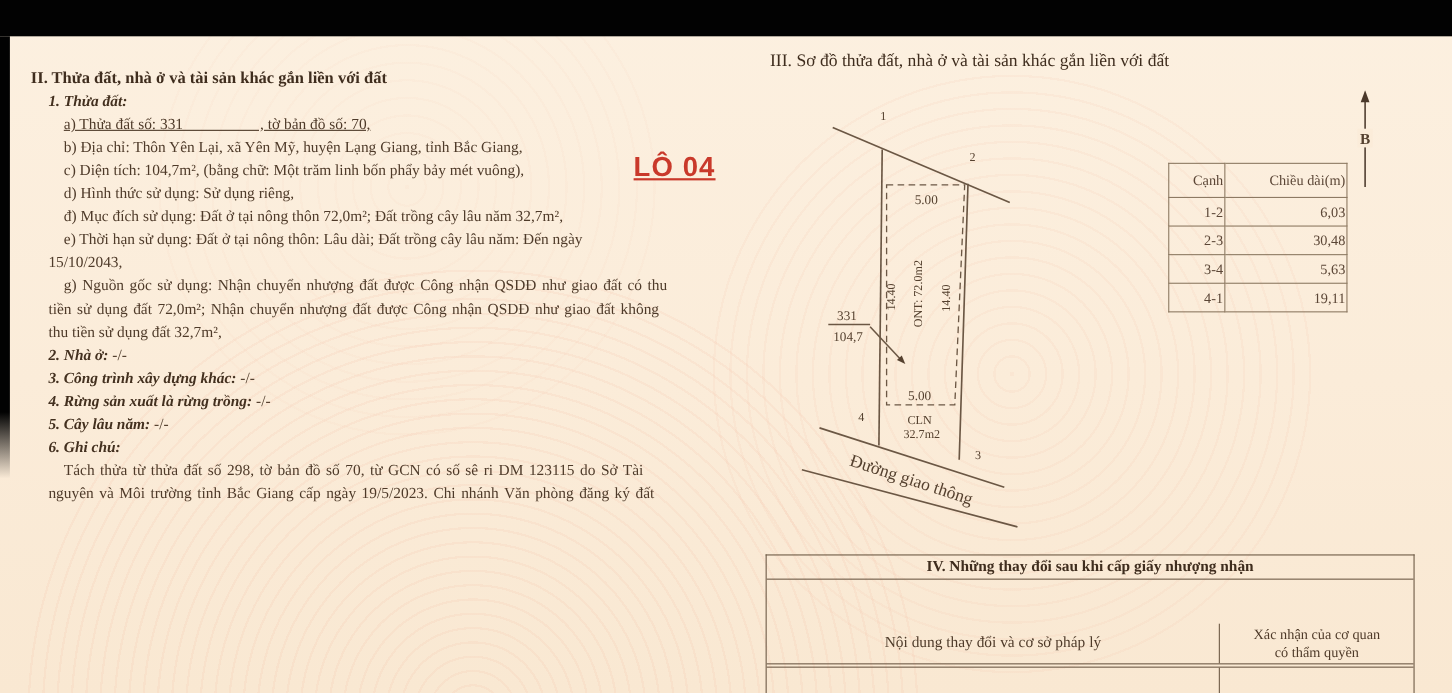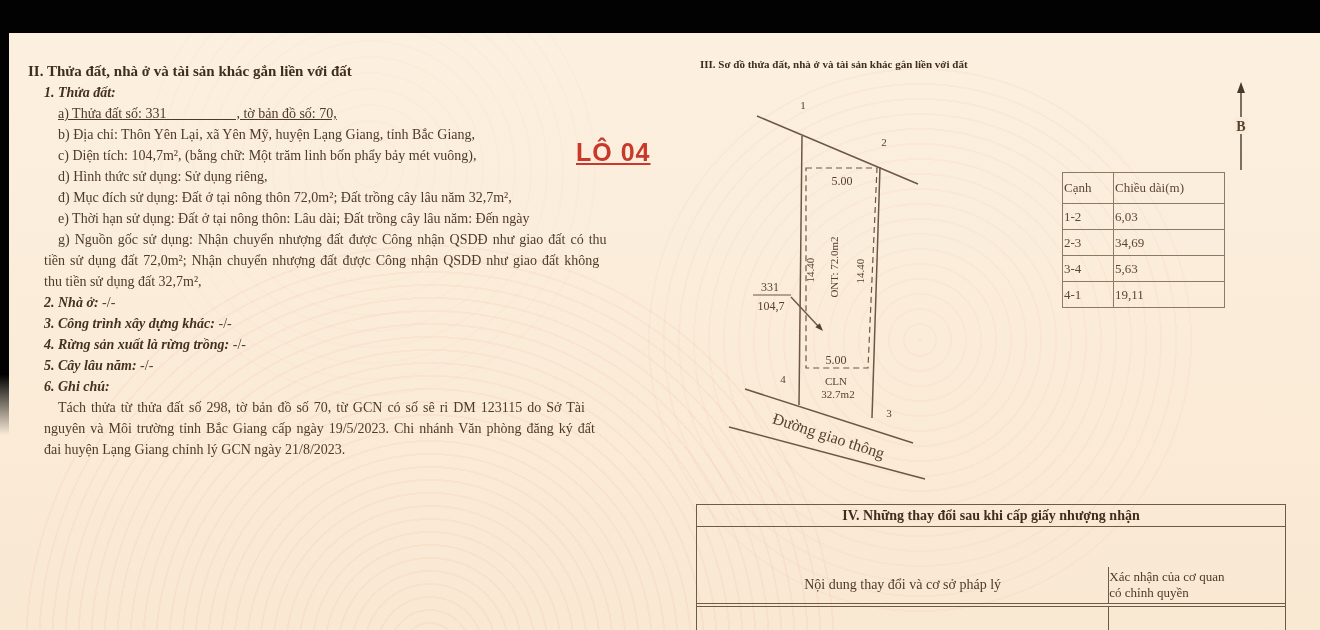--- a/index.html
+++ b/index.html
@@ -19,36 +19,36 @@
   
   .tblock{position:absolute;left:28px;top:60px;width:618px;font-size:14px;line-height:21px;}
   .h2{font-weight:bold;font-size:15px;color:#3f2d1e;line-height:22px;}
   .bi{font-weight:bold;font-style:italic;color:#43301f;font-family:Liberation Serif, serif;}
   .ind1{padding-left:16px;}
   .ind2{padding-left:30px;}
   .pre{white-space:pre-wrap;text-decoration:underline;}
   .ws{word-spacing:1.5px;}
   .lot{position:absolute;left:576px;top:138px;font-family:"Liberation Sans",sans-serif;
        font-size:25px;font-weight:bold;color:#c9392b;text-decoration:underline;letter-spacing:1px;}
-  .riii{position:absolute;left:700px;top:58px;font-weight:bold;font-size:11px;color:#3f2d1e;}
+  .riii{position:absolute;left:700px;top:47px;font-weight:normal;font-size:16px;color:#3f2d1e;}
   
   .edge-table{position:absolute;left:1062px;top:148px;border-collapse:collapse;
-              font-size:13px;color:#5b4636;text-align:left;margin-top:24px;}
+              font-size:13px;color:#5b4636;text-align:right;}
   .edge-table th,.edge-table td{border:1px solid #8d7a63;font-weight:normal;}
   .edge-table th{height:28px;}
   .edge-table td{height:23px;}
   .ec1{width:48px;} .ec2{width:108px;font-family:Liberation Serif, serif;}
   
   .s4{position:absolute;left:696px;top:504px;width:588px;border:1.5px solid #6e5b46;border-bottom:none;
       font-size:14px;color:#4e3a29;}
   .s4-title{height:21px;line-height:21px;text-align:center;font-weight:bold;color:#3f2d1e;
             border-bottom:1px solid #6e5b46;}
   .s4-head{display:flex;border-bottom:1px solid #6e5b46;margin-top:40px;}
   .s4-c1{width:412px;display:flex;align-items:center;justify-content:center;}
-  .s4-c2{width:176px;border-left:1px solid #6e5b46;font-size:13px;
+  .s4-c2{width:176px;border-left:1px solid #6e5b46;text-align:center;font-size:13px;
          line-height:16px;padding:2px 0;}
   .s4-dbl{height:2px;border-bottom:1px solid #6e5b46;}
   .s4-body{display:flex;height:96px;}
   .s4-b1{width:412px;} .s4-b2{width:176px;border-left:1px solid #6e5b46;}
   svg text{font-family:"Liberation Serif",serif;fill:#55412f;}
 </style>
 </head>
 <body>
 
 <div class="page">
@@ -62,31 +62,31 @@
 
   <div class="tblock">
     <div class="h2">II. Thửa đất, nhà ở và tài sản khác gắn liền với đất</div>
     <div class="ind1 bi">1. Thửa đất:</div>
     <div class="ind2 pre">a) Thửa đất số: 331&nbsp;&nbsp;&nbsp;&nbsp;&nbsp;&nbsp;&nbsp;&nbsp;&nbsp;&nbsp;&nbsp;&nbsp;&nbsp;&nbsp;&nbsp;&nbsp;&nbsp;&nbsp;&nbsp;&nbsp;, tờ bản đồ số: 70,</div>
     <div class="ind2">b) Địa chỉ: Thôn Yên Lại, xã Yên Mỹ, huyện Lạng Giang, tỉnh Bắc Giang,</div>
     <div class="ind2">c) Diện tích: 104,7m², (bằng chữ: Một trăm linh bốn phẩy bảy mét vuông),</div>
     <div class="ind2">d) Hình thức sử dụng: Sử dụng riêng,</div>
     <div class="ind2">đ) Mục đích sử dụng: Đất ở tại nông thôn 72,0m²; Đất trồng cây lâu năm 32,7m²,</div>
     <div class="ind2">e) Thời hạn sử dụng: Đất ở tại nông thôn: Lâu dài; Đất trồng cây lâu năm: Đến ngày</div>
+    <div class="ind1">15/10/2043,</div>
     <div class="ind2 ws">g) Nguồn gốc sử dụng: Nhận chuyển nhượng đất được Công nhận QSDĐ như giao đất có thu</div>
     <div class="ind1 ws">tiền sử dụng đất 72,0m²; Nhận chuyển nhượng đất được Công nhận QSDĐ như giao đất không</div>
     <div class="ind1">thu tiền sử dụng đất 32,7m²,</div>
     <div class="ind1"><span class="bi">2. Nhà ở:</span> <span>-/-</span></div>
     <div class="ind1"><span class="bi">3. Công trình xây dựng khác:</span> <span>-/-</span></div>
     <div class="ind1"><span class="bi">4. Rừng sản xuất là rừng trồng:</span> <span>-/-</span></div>
     <div class="ind1"><span class="bi">5. Cây lâu năm:</span> <span>-/-</span></div>
     <div class="ind1"><span class="bi">6. Ghi chú:</span></div>
     <div class="ind2 ws">Tách thửa từ thửa đất số 298, tờ bản đồ số 70, từ GCN có số sê ri DM 123115 do Sở Tài</div>
     <div class="ind1 ws">nguyên và Môi trường tỉnh Bắc Giang cấp ngày 19/5/2023. Chi nhánh Văn phòng đăng ký đất</div>
-    <div class="ind1">đai huyện Lạng Giang chỉnh lý GCN ngày 21/8/2023.</div>
   </div>
 
   <div class="lot">LÔ 04</div>
 
   <div class="riii">III. Sơ đồ thửa đất, nhà ở và tài sản khác gắn liền với đất</div>
 
   <svg style="position:absolute;left:690px;top:85px;" width="290" height="415" viewBox="0 0 290 415">
     <g stroke="#6b5744" stroke-width="1.5" fill="none">
       <line x1="67" y1="31" x2="228" y2="99"></line>
       <line x1="112" y1="51" x2="109" y2="320"></line>
@@ -130,40 +130,40 @@
         <th class="ec2">Chiều dài(m)</th>
       </tr>
     </thead>
     <tbody>
       <tr>
           <td>1-2</td>
           <td>6,03</td>
         </tr>
       <tr>
           <td>2-3</td>
-          <td>34,69</td>
+          <td>30,48</td>
         </tr>
       <tr>
           <td>3-4</td>
           <td>5,63</td>
         </tr>
       <tr>
           <td>4-1</td>
           <td>19,11</td>
         </tr>
     </tbody>
   </table>
 
   <div class="s4">
     <div class="s4-title">IV. Những thay đổi sau khi cấp giấy nhượng nhận</div>
     <div class="s4-head">
       <div class="s4-c1">Nội dung thay đổi và cơ sở pháp lý</div>
       <div class="s4-c2">
         <div>Xác nhận của cơ quan</div>
-        <div>có chỉnh quyền</div>
+        <div>có thẩm quyền</div>
       </div>
     </div>
     <div class="s4-dbl"></div>
     <div class="s4-body">
       <div class="s4-b1"></div>
       <div class="s4-b2"></div>
     </div>
   </div>
 
 </div>

